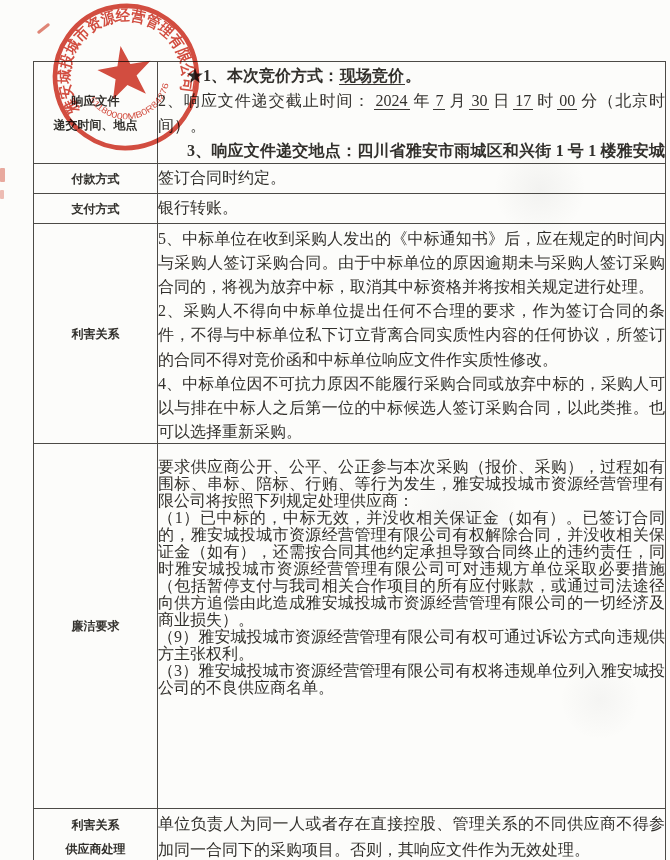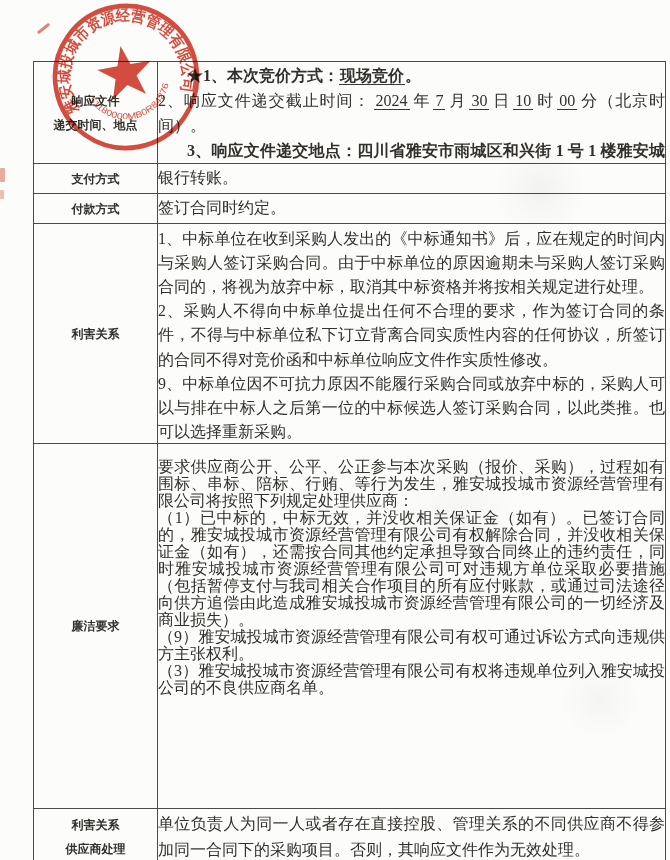--- a/index.html
+++ b/index.html
@@ -69,49 +69,49 @@
 
   <tbody>
       <tr class="r0" style="height:102px">
     <td class="lab">
       <span class="lab-line">响应文件</span>
       <span class="lab-line">递交时间、地点</span>
     </td>
     <td class="cnt top">
       <div class="clip">
         <div class="para bold"><span>★1、本次竞价方式：</span><span class="u nostretch">现场竞价</span><span>。</span></div>
-        <div class="para"><span>2、响应文件递交截止时间：</span><span class="u">2024</span><span>年</span><span class="u">7</span><span>月</span><span class="u">30</span><span>日</span><span class="u">10</span><span>时</span><span class="u">00</span><span>分（北京时间）。</span></div>
+        <div class="para"><span>2、响应文件递交截止时间：</span><span class="u">2024</span><span>年</span><span class="u">7</span><span>月</span><span class="u">30</span><span>日</span><span class="u">17</span><span>时</span><span class="u">00</span><span>分（北京时间）。</span></div>
         <div class="para bold">3、响应文件递交地点：四川省雅安市雨城区和兴街 1 号 1 楼雅安城投城市资源经营管理有限公司综合部。</div>
       </div>
     </td>
+  </tr>
+
+  <tr style="height:30px">
+    <td class="lab">
+      <span class="lab-line">付款方式</span>
+    </td>
+    <td class="cnt">签订合同时约定。</td>
   </tr>
 
   <tr style="height:30px">
     <td class="lab">
       <span class="lab-line">支付方式</span>
     </td>
     <td class="cnt">银行转账。</td>
   </tr>
 
-  <tr style="height:30px">
-    <td class="lab">
-      <span class="lab-line">付款方式</span>
-    </td>
-    <td class="cnt">签订合同时约定。</td>
-  </tr>
-
   <tr class="r3" style="height:220px">
     <td class="lab top">
       <span class="lab-line">利害关系</span>
     </td>
     <td class="cnt top">
       <div class="clip">
-        <p class="para">1、中标单位在收到采购人发出的《中标通知书》后，应在规定的时间内与采购人签订采购合同。由于中标单位的原因逾期未与采购人签订采购合同的，将视为放弃中标，取消其中标资格并将按相关规定进行处理。</p>
+        <p class="para">5、中标单位在收到采购人发出的《中标通知书》后，应在规定的时间内与采购人签订采购合同。由于中标单位的原因逾期未与采购人签订采购合同的，将视为放弃中标，取消其中标资格并将按相关规定进行处理。</p>
         <p class="para">2、采购人不得向中标单位提出任何不合理的要求，作为签订合同的条件，不得与中标单位私下订立背离合同实质性内容的任何协议，所签订的合同不得对竞价函和中标单位响应文件作实质性修改。</p>
-        <p class="para">9、中标单位因不可抗力原因不能履行采购合同或放弃中标的，采购人可以与排在中标人之后第一位的中标候选人签订采购合同，以此类推。也可以选择重新采购。</p>
+        <p class="para">4、中标单位因不可抗力原因不能履行采购合同或放弃中标的，采购人可以与排在中标人之后第一位的中标候选人签订采购合同，以此类推。也可以选择重新采购。</p>
       </div>
     </td>
   </tr>
 
   <tr class="r4" style="height:354px">
     <td class="lab">
       <span class="lab-line">廉洁要求</span>
     </td>
     <td class="cnt top">
       <div class="clip">

